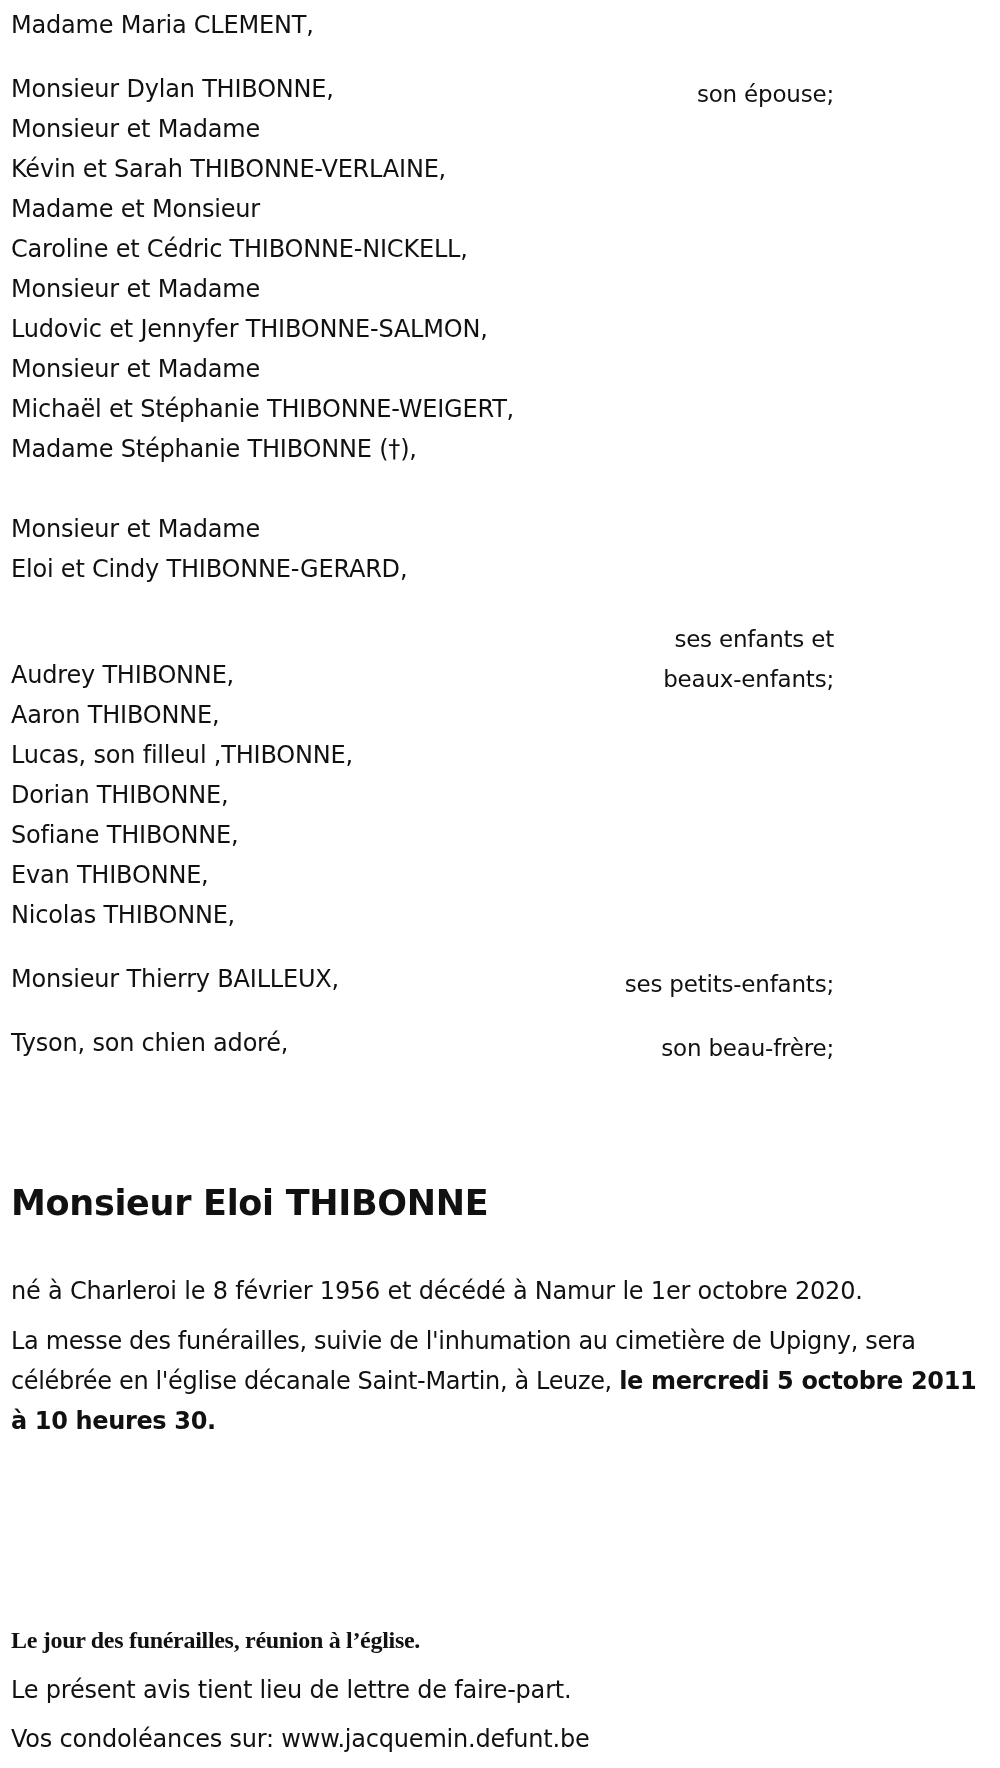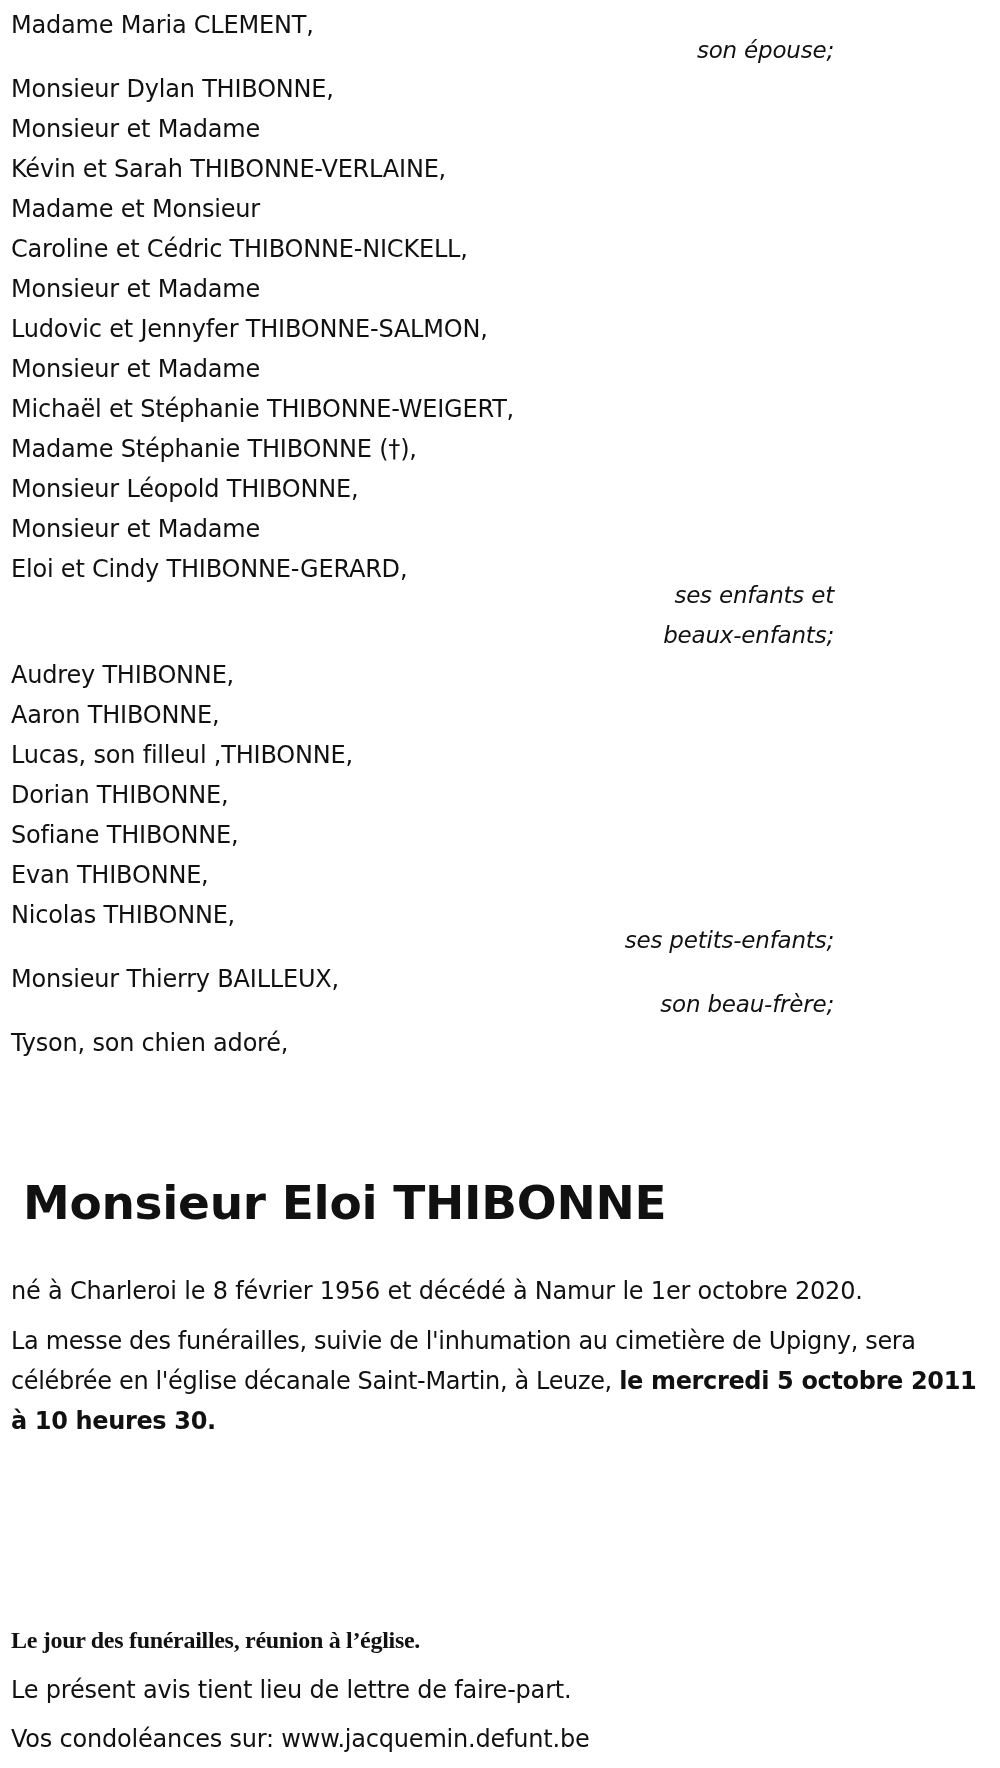--- a/index.html
+++ b/index.html
@@ -9,26 +9,26 @@
     color: #111111;
   }
   .page { position: relative; width: 838px; height: 1768px; }
   .line {
     position: absolute; left: 11px;
     font-size: 24px; line-height: 30px; white-space: nowrap;
     letter-spacing: -0.2px;
   }
   .role {
     position: absolute; right: 4px;
-    font-size: 23px; line-height: 30px; font-style: italic; white-space: nowrap;
-    text-align: right; letter-spacing: -0.2px;
+    font-size: 23px; line-height: 30px; white-space: nowrap;
+    text-align: right; letter-spacing: -0.2px; margin-top: 44px;
   }
   .title {
-    position: absolute; left: 23px;
-    font-size: 47px; line-height: 42px; font-weight: bold; white-space: nowrap;
+    position: absolute; left: 11px;
+    font-size: 35px; line-height: 42px; font-weight: bold; white-space: nowrap;
     letter-spacing: -0.3px;
   }
   .para {
     position: absolute; left: 11px; width: 980px;
     font-size: 24px; line-height: 40px; letter-spacing: -0.35px;
   }
   .para b { font-weight: bold; }
   .caps {
     position: absolute; left: 11px; width: 980px;
     font-size: 24px; line-height: 40px; font-weight: bold; letter-spacing: -0.45px;
@@ -50,21 +50,20 @@
   <div class="line" style="top:74px">Monsieur Dylan THIBONNE,</div>
   <div class="line" style="top:114px">Monsieur et Madame</div>
   <div class="line" style="top:154px">Kévin et Sarah THIBONNE-VERLAINE,</div>
   <div class="line" style="top:194px">Madame et Monsieur</div>
   <div class="line" style="top:234px">Caroline et Cédric THIBONNE-NICKELL,</div>
   <div class="line" style="top:274px">Monsieur et Madame</div>
   <div class="line" style="top:314px">Ludovic et Jennyfer THIBONNE-SALMON,</div>
   <div class="line" style="top:354px">Monsieur et Madame</div>
   <div class="line" style="top:394px">Michaël et Stéphanie THIBONNE-WEIGERT,</div>
   <div class="line" style="top:434px">Madame Stéphanie THIBONNE (†),</div>
-  <div class="line" style="top:474px">Monsieur Léopold THIBONNE,</div>
   <div class="line" style="top:514px">Monsieur et Madame</div>
   <div class="line" style="top:554px">Eloi et Cindy THIBONNE-GERARD,</div>
   <div class="role" style="top:580px">ses enfants et</div>
   <div class="role" style="top:620px">beaux-enfants;</div>
 
   <div class="line" style="top:660px">Audrey THIBONNE,</div>
   <div class="line" style="top:700px">Aaron THIBONNE,</div>
   <div class="line" style="top:740px">Lucas, son filleul ,THIBONNE,</div>
   <div class="line" style="top:780px">Dorian THIBONNE,</div>
   <div class="line" style="top:820px">Sofiane THIBONNE,</div>

